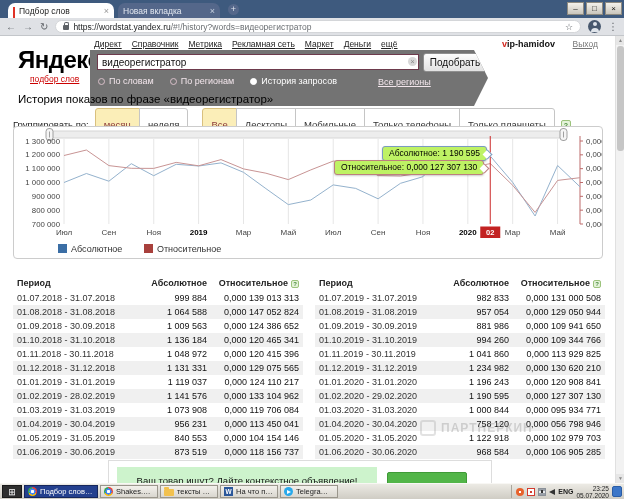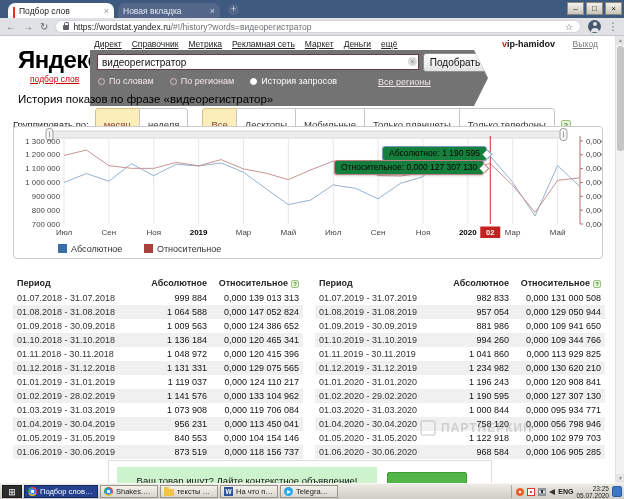--- a/index.html
+++ b/index.html
@@ -71,21 +71,21 @@
 
   
   .chart-panel{position:absolute;left:13px;top:90px;width:590px;height:133px;border:1px solid #ccc;border-radius:4px;background:#fff;}
   .chart-svg{display:block;}
   .chart-svg text{font-family:"Liberation Sans",sans-serif;}
   .xlab{font-size:8px;fill:#444;}
   .xlab-bold{font-size:8px;fill:#000;font-weight:bold;}
   .selbox-txt{font-size:7.5px;fill:#fff;font-weight:bold;}
   .ylab{font-size:7.8px;fill:#444;}
   .leg{font-size:9px;fill:#333;}
-  .tooltip{position:absolute;background:#15803d;border:1px solid;border-radius:3px;font-size:8.5px;line-height:11px;padding:1px 6px;white-space:nowrap;box-shadow:0 1px 2px rgba(0,0,0,.2);}
+  .tooltip{position:absolute;background:#bef264;border:1px solid;border-radius:3px;font-size:8.5px;line-height:11px;padding:1px 6px;white-space:nowrap;box-shadow:0 1px 2px rgba(0,0,0,.2);}
   .tooltip::after{content:"";position:absolute;right:-4.5px;top:3.5px;width:6px;height:6px;background:#fff;border-top:1px solid;border-right:1px solid;border-color:inherit;transform:rotate(45deg);}
   .tt-abs{left:368px;top:19px;border-color:#7b9bc0;}
   .tt-rel{left:320px;top:33px;border-color:#bd7f7f;}
 
   
   .tables{position:absolute;left:13px;top:239px;width:592px;display:flex;gap:12px;}
   table{border-collapse:collapse;width:290px;table-layout:fixed;}
   th{font-size:9px;color:#222;text-align:left;padding:3px 4px;font-weight:bold;}
   th.num,td.num{text-align:right;}
   td{font-size:9px;color:#333;padding:2px 4px;white-space:nowrap;overflow:hidden;}
@@ -221,22 +221,22 @@
       <span class="group-label">Группировать по:</span>
       <span class="seg">
           <span class="seg-btn sel">месяц</span>
           <span class="seg-btn">неделя</span>
         </span>
       <span class="gap12"></span>
       <span class="seg">
           <span class="seg-btn sel">Все</span>
           <span class="seg-btn">Десктопы</span>
           <span class="seg-btn">Мобильные</span>
+          <span class="seg-btn">Только телефоны</span>
           <span class="seg-btn">Только планшеты</span>
-          <span class="seg-btn">Только телефоны</span>
         </span>
       <span class="help-icon">?</span>
     </div>
 
     <div class="chart-panel">
       <svg class="chart-svg" width="588" height="131" viewBox="0 0 588 131">
           <rect x="35" y="4" width="515" height="7" fill="#ededed" stroke="#d6d6d6"></rect>
           <rect x="32" y="1.5" width="7" height="12" rx="3" fill="#f5f5f5" stroke="#8a8a8a" stroke-width="0.8"></rect>
           <line x1="35.5" y1="4.5" x2="35.5" y2="10.5" stroke="#8a8a8a" stroke-width="0.8"></line>
           <rect x="546" y="1.5" width="7" height="12" rx="3" fill="#f5f5f5" stroke="#8a8a8a" stroke-width="0.8"></rect>

